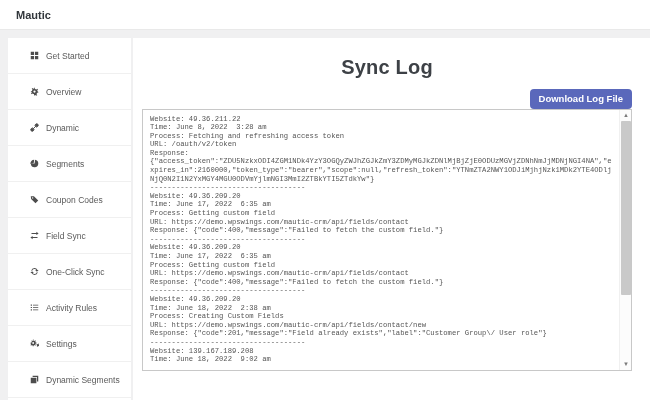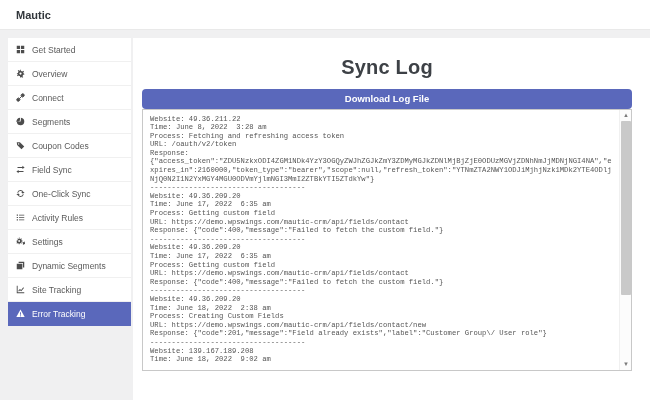--- a/index.html
+++ b/index.html
@@ -17,39 +17,39 @@
     display: flex; align-items: center; padding-left: 16px;
   }
   .brand { font-size: 11px; font-weight: bold; color: #32373c; }
 
   
   .layout { display: flex; padding: 8px 0 0 8px; height: 370px; }
 
   
   .sidebar { width: 123px; flex: none; background: transparent; }
   .side-item {
-    height: 24px; background: #fff; display: flex; align-items: center;
-    gap: 7px; padding-left: 8px; font-size: 8.5px; color: #5a5a5a;
+    height: 36px; background: #fff; display: flex; align-items: center;
+    gap: 7px; padding-left: 22px; font-size: 8.5px; color: #5a5a5a;
     border-bottom: 1px solid #f0f0f0; cursor: pointer; white-space: nowrap;
   }
   .side-item .ic { width: 9px; height: 9px; flex: none; color: #4d4d4d; }
   .side-item.active { background: var(--accent); color: #fff; border-bottom-color: var(--accent); }
   .side-item.active .ic { color: #fff; }
   svg { display: block; width: 100%; height: 100%; fill: currentColor; }
 
   
   .main {
     flex: 1; background: #fff; margin-left: 2px; padding: 0 18px 0 9px;
     display: flex; flex-direction: column;
   }
   .page-title {
     text-align: center; font-size: 20px; font-weight: bold;
     color: #3d4146; margin-top: 18px; letter-spacing: 0.2px;
   }
-  .btn-row { display: flex; justify-content: flex-end; gap: 10px; margin-top: 10px; flex-direction: column; }
+  .btn-row { display: flex; justify-content: flex-end; gap: 10px; margin-top: 10px; }
   .btn {
     background: var(--accent); color: #fff; border: none; border-radius: 4px;
     font-family: "Liberation Sans", sans-serif; font-size: 9.5px; font-weight: bold;
     padding: 5px 9px; cursor: pointer; line-height: 1;
   }
 
   
   .logbox {
     border: 1px solid #c8c8c8; height: 262px;
     position: relative; background: #fff; overflow: hidden;
@@ -106,21 +106,21 @@
     </div>
 
     <div class="side-item">
       <span class="ic">
           <svg viewBox="0 0 12 12" fill="none" stroke="currentColor" stroke-width="1.3" stroke-linecap="round">
             <path d="M7.6 4.4l-3.2 3.2"></path>
             <path d="M6.4 2.9l1.3-1.3a1.9 1.9 0 012.7 2.7L9.1 5.6"></path>
             <path d="M5.6 9.1L4.3 10.4a1.9 1.9 0 01-2.7-2.7l1.3-1.3"></path>
           </svg>
         </span>
-      <span>Connect</span>
+      <span>Dynamic</span>
     </div>
 
 
     <div class="side-item">
       <span class="ic">
           <svg viewBox="0 0 12 12">
             <path d="M6.8 1.1a5 5 0 11-5.7 5.7l5-.8zM5.6.9l-.7 4.9-4.3.7A5 5 0 015.6.9z"></path>
           </svg>
         </span>
       <span>Segments</span>

